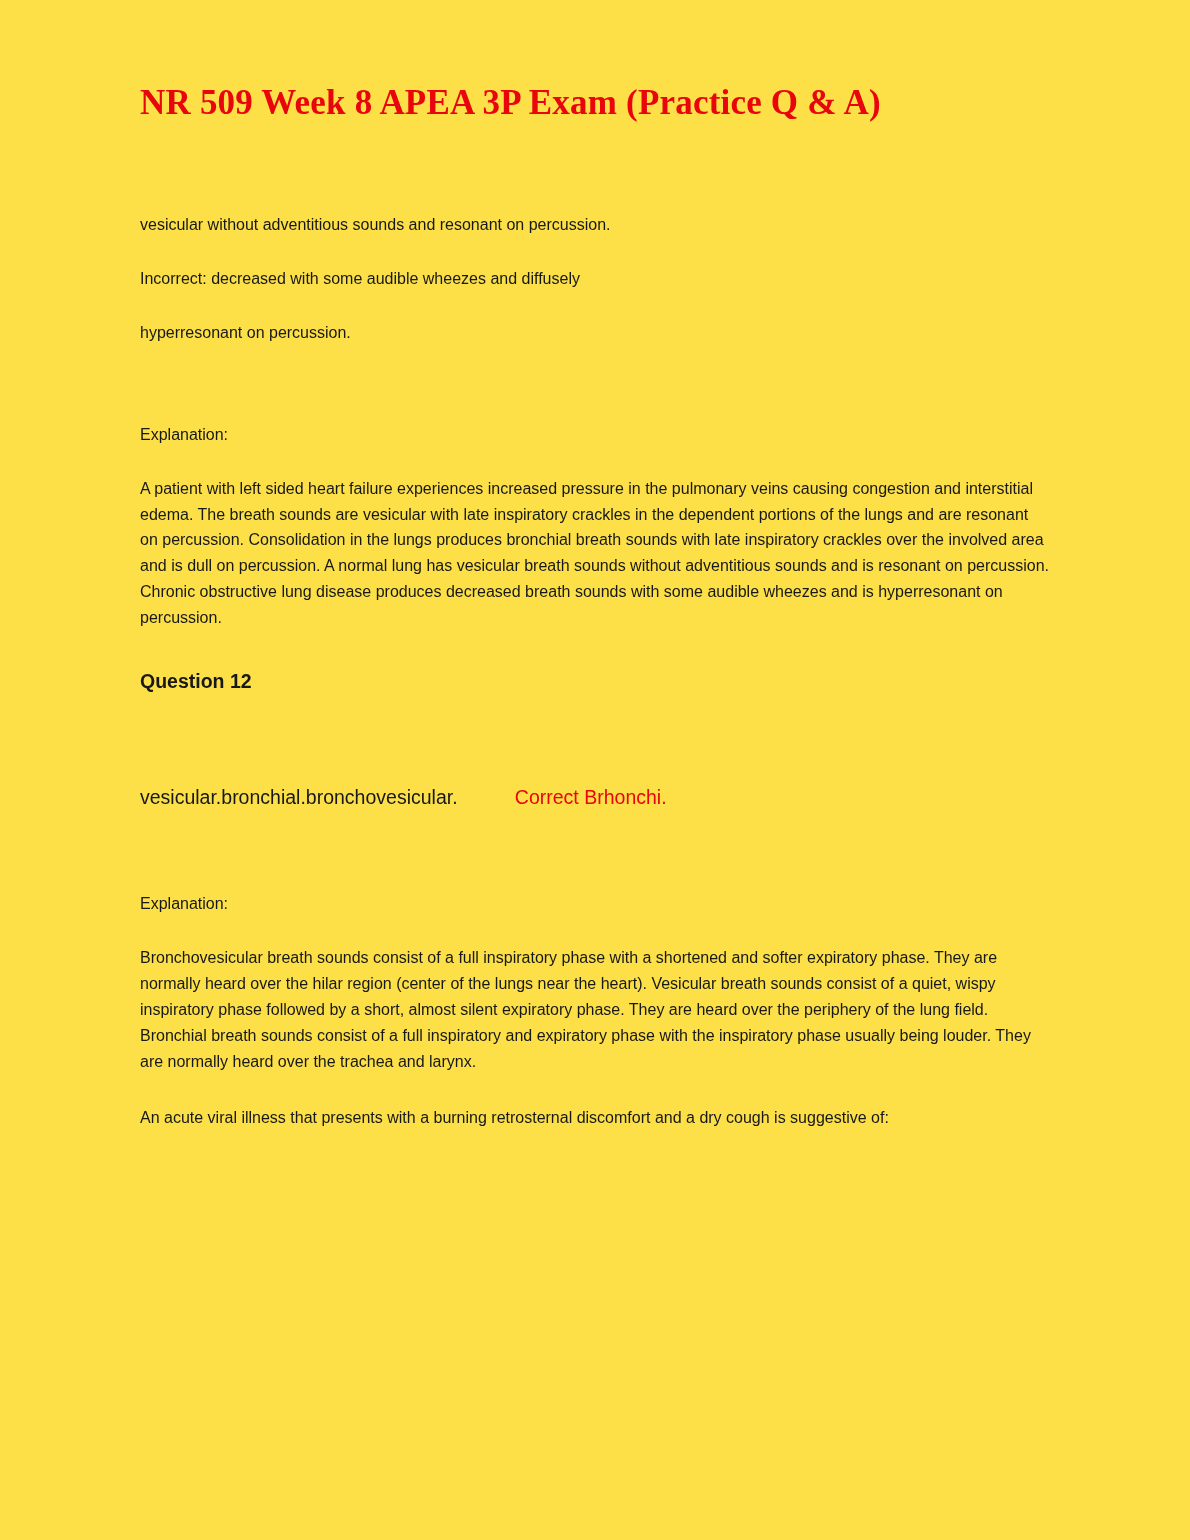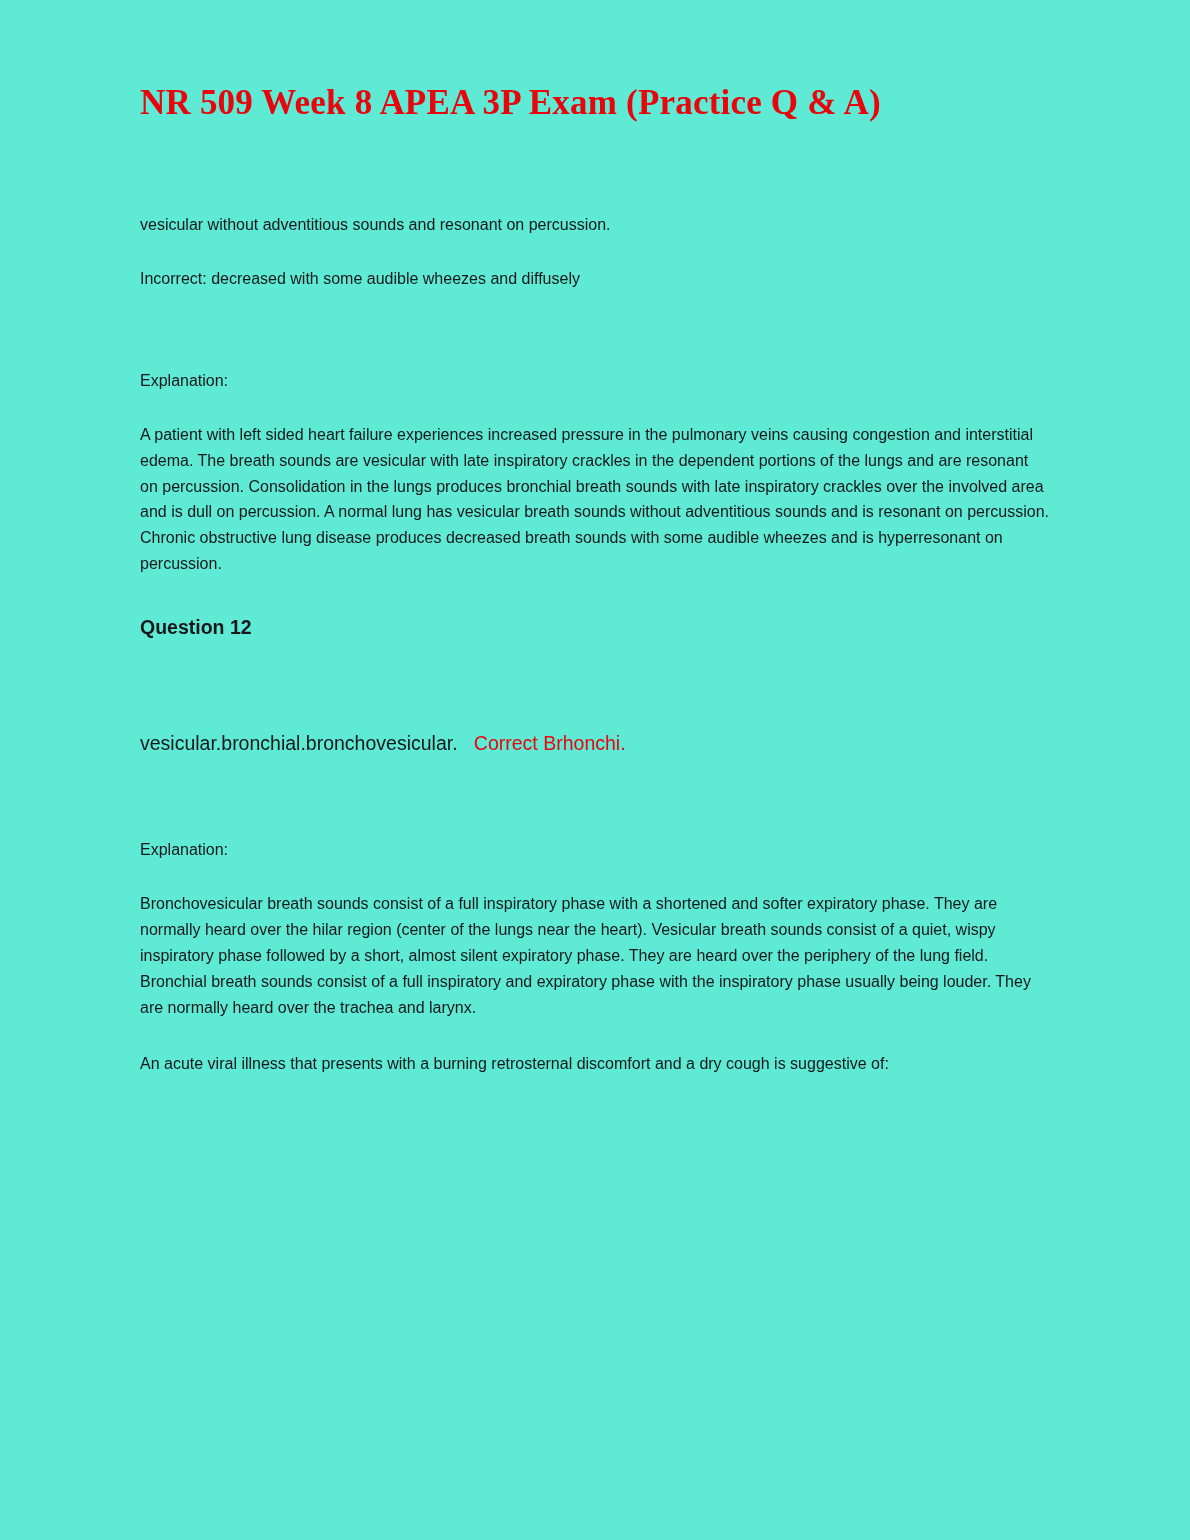--- a/index.html
+++ b/index.html
@@ -12,21 +12,21 @@
     min-height: 1540px;
     font-family: "Liberation Sans", sans-serif;
     color: #1a1a1a;
   }
   .page {
     position: relative;
     width: 1190px;
     min-height: 1540px;
     box-sizing: border-box;
     padding: 70px 140px 40px 140px;
-    background: #5eead4;
+    background: #fde047;
   }
   .doc-title {
     font-family: "Liberation Serif", serif;
     font-size: 35px;
     font-weight: bold;
     color: #e8050c;
     letter-spacing: 0.2px;
     line-height: 1.2;
     margin: 12px 0 0 0;
   }
@@ -49,36 +49,38 @@
     font-size: 19.5px;
     margin-bottom: 22px;
     margin-top: 35px;
   }
   .answers-line {
     font-size: 19.5px;
     line-height: 1.62;
   }
   .correct {
     color: #e8050c;
+    margin-left: 41px;
   }
   .gap-big { height: 62px; }
   .gap-huge { height: 78px; }
 </style>
 </head>
 <body>
 
 <div class="page">
 
   <h1 class="doc-title">NR 509 Week 8 APEA 3P Exam (Practice Q &amp; A)</h1>
 
   <div class="spacer-lg"></div>
 
   <div class="block">
     <p class="para">vesicular without adventitious sounds and resonant on percussion.</p>
     <p class="para">Incorrect: decreased with some audible wheezes and diffusely</p>
+    <p class="para">hyperresonant on percussion.</p>
   </div>
 
   <div class="spacer-md"></div>
 
   <div class="block">
     <p class="para">Explanation:</p>
     <p class="para">A patient with left sided heart failure experiences increased pressure in the pulmonary veins causing congestion and interstitial edema. The breath sounds are vesicular with late inspiratory crackles in the dependent portions of the lungs and are resonant on percussion. Consolidation in the lungs produces bronchial breath sounds with late inspiratory crackles over the involved area and is dull on percussion. A normal lung has vesicular breath sounds without adventitious sounds and is resonant on percussion. Chronic obstructive lung disease produces decreased breath sounds with some audible wheezes and is hyperresonant on percussion.</p>
   </div>
 
   <div class="block">

